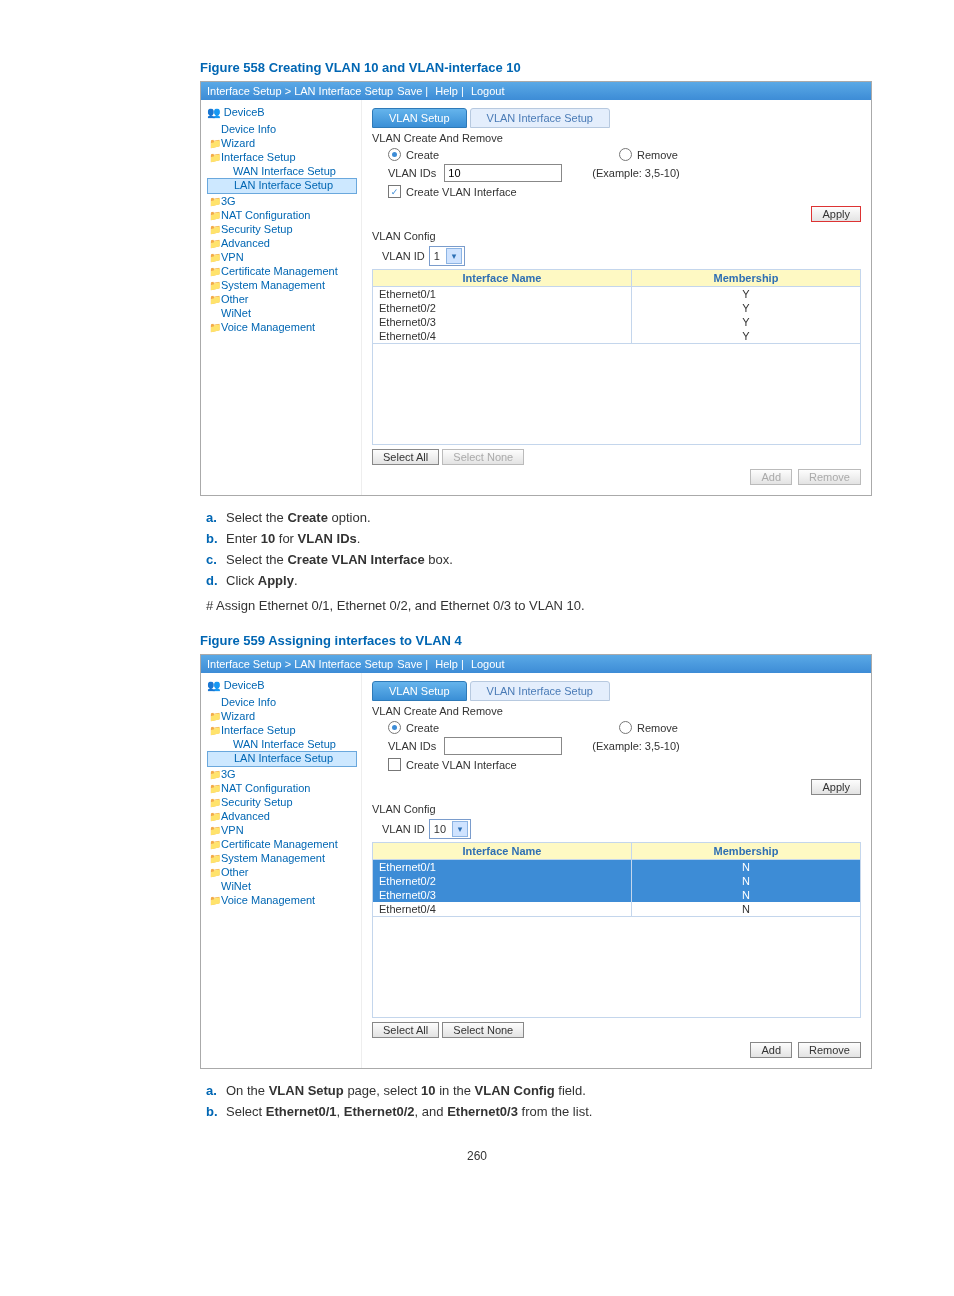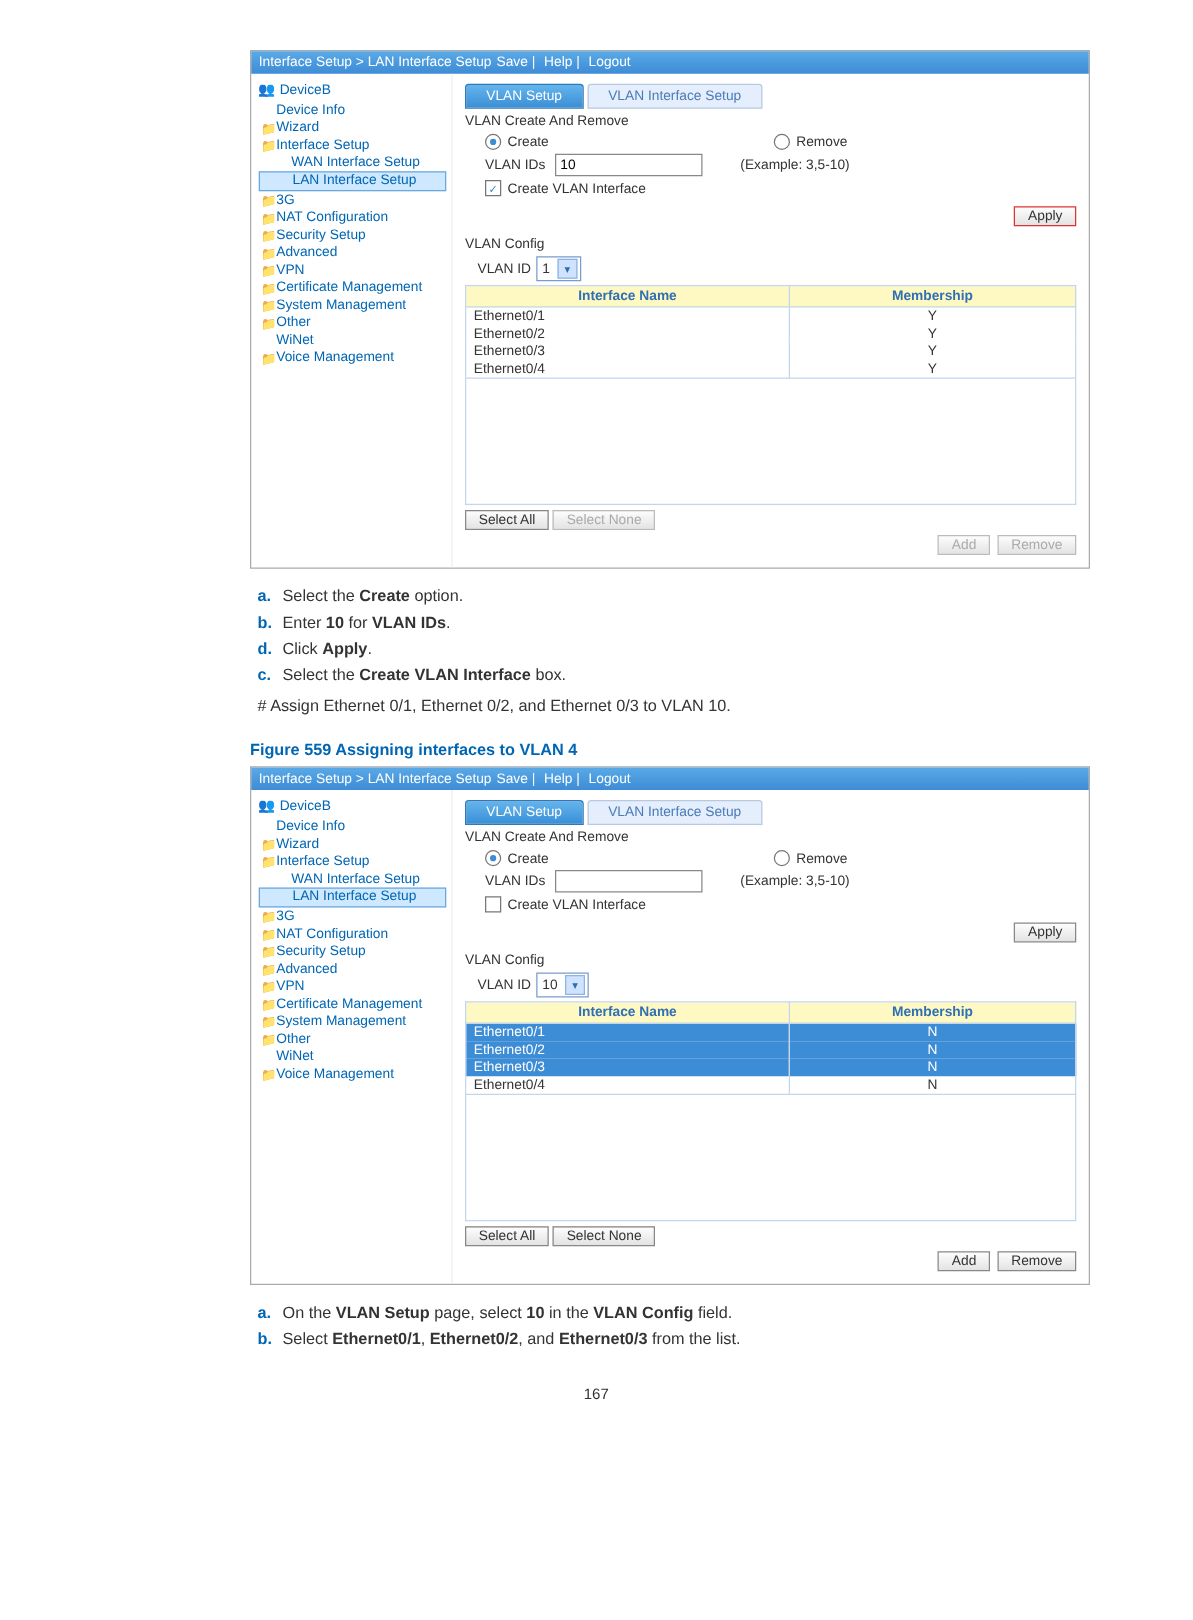--- a/index.html
+++ b/index.html
@@ -48,20 +48,21 @@
 .steps .letter{color:#0066b3;font-weight:bold;display:inline-block;width:20px}
 .note{margin:8px 0 4px 146px;font-size:13px}
 .page-num{text-align:center;font-size:12px;margin-top:30px}
 b{font-weight:bold}
 </style>
 </head>
 <body>
 
 <div class="page">
 
+  <div class="figure-title">Figure 558 Creating VLAN 10 and VLAN-interface 10</div>
 
   <div class="screenshot">
       <div class="crumb-bar">
         <span>Interface Setup &gt; LAN Interface Setup</span>
         <span><a>Save</a> | <a>Help</a> | <a>Logout</a></span>
       </div>
       <div class="shot-body">
         <div class="tree">
           <div class="tree-root"><span class="dev-icon">👥</span>DeviceB</div>
           <div class="tree-item"><span class="ticon"></span>Device Info</div>
@@ -143,22 +144,22 @@
             <span class="btn disabled">Add</span>
             <span class="btn disabled">Remove</span>
           </div>
         </div>
       </div>
     </div>
 
   <div class="steps">
       <div class="row"><span class="letter">a.</span><span>Select the <b>Create</b> option.</span></div>
       <div class="row"><span class="letter">b.</span><span>Enter <b>10</b> for <b>VLAN IDs</b>.</span></div>
+      <div class="row"><span class="letter">c.</span><span>Select the <b>Create VLAN Interface</b> box.</span></div>
       <div class="row"><span class="letter">d.</span><span>Click <b>Apply</b>.</span></div>
-      <div class="row"><span class="letter">c.</span><span>Select the <b>Create VLAN Interface</b> box.</span></div>
     </div>
 
   <div class="note"># Assign Ethernet 0/1, Ethernet 0/2, and Ethernet 0/3 to VLAN 10.</div>
 
   <div class="figure-title">Figure 559 Assigning interfaces to VLAN 4</div>
 
   <div class="screenshot">
       <div class="crumb-bar">
         <span>Interface Setup &gt; LAN Interface Setup</span>
         <span><a>Save</a> | <a>Help</a> | <a>Logout</a></span>
@@ -247,15 +248,15 @@
           </div>
         </div>
       </div>
     </div>
 
   <div class="steps">
       <div class="row"><span class="letter">a.</span><span>On the <b>VLAN Setup</b> page, select <b>10</b> in the <b>VLAN Config</b> field.</span></div>
       <div class="row"><span class="letter">b.</span><span>Select <b>Ethernet0/1</b>, <b>Ethernet0/2</b>, and <b>Ethernet0/3</b> from the list.</span></div>
     </div>
 
-  <div class="page-num">167</div>
+  <div class="page-num">260</div>
 
 </div>
 
 </body></html>

